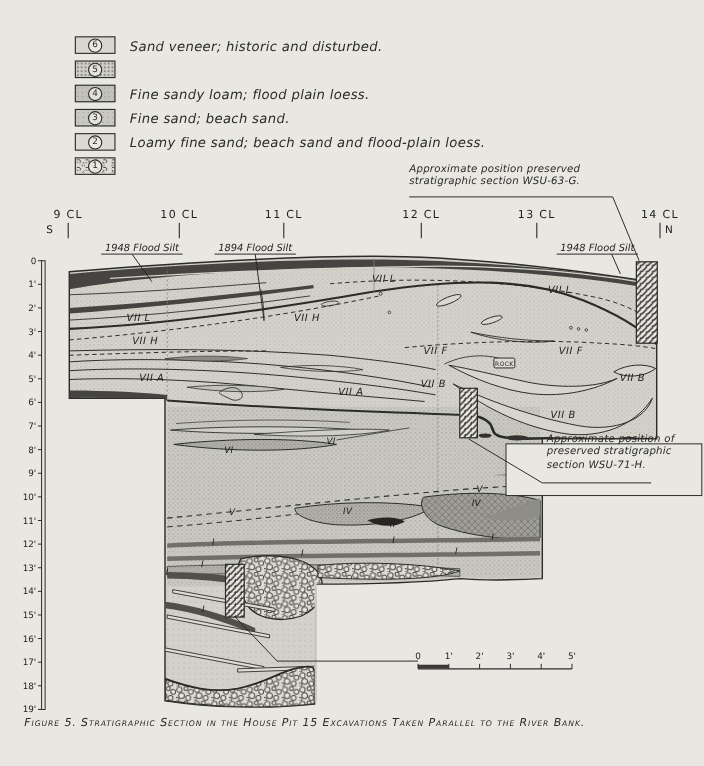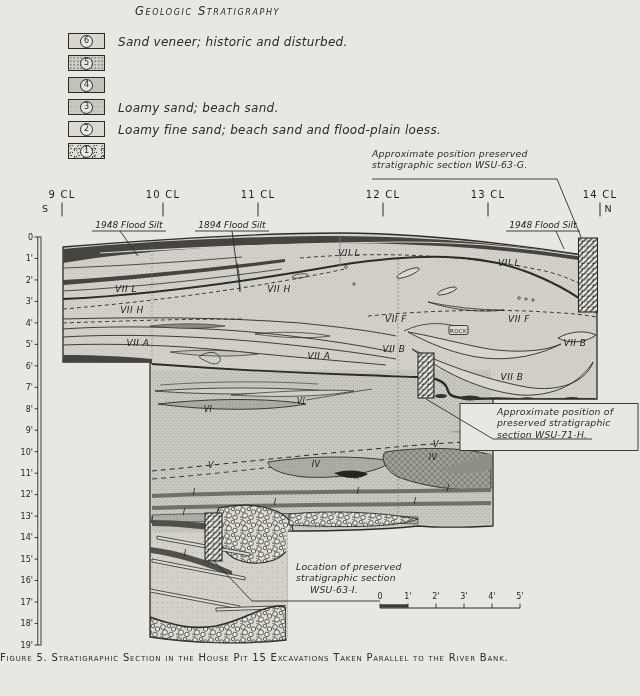--- a/index.html
+++ b/index.html
@@ -22,24 +22,24 @@
   .sw-d{background-color:#c9c8c1;background-image:radial-gradient(#979690 .6px,transparent .7px);background-size:4.5px 4.5px;}
   .sw-e{background:#dbd9d2;}
   .sw-f{background-color:#dddbd4;
     background-image:radial-gradient(circle at 30% 40%, transparent 1.3px, #4c4b46 1.4px, #4c4b46 1.9px, transparent 2px),
                      radial-gradient(circle at 75% 70%, transparent 1.1px, #4c4b46 1.2px, #4c4b46 1.7px, transparent 1.8px);
     background-size:8px 7px,9px 8px;}
   
   .ann{position:absolute;font-style:italic;font-size:9.3px;line-height:11.3px;
     letter-spacing:.2px;white-space:nowrap;}
   #ann-g{left:372px;top:148px;}
-  #ann-h{left:497px;top:406px;}
+  #ann-h{left:497px;top:394px;}
   #ann-i{left:296px;top:561px;}
   #ann-i .indent{margin-left:14px;}
-  .caption{position:absolute;left:0;width:532px;top:652px;text-align:left;
+  .caption{position:absolute;left:0;width:532px;top:652px;text-align:right;font-style:italic;
     font-variant:small-caps;font-size:10px;letter-spacing:.8px;}
   
   text{fill:#1d1d1b;}
   .col{font:10px "DejaVu Sans",sans-serif;letter-spacing:1.2px;}
   .sn{font:9.5px "DejaVu Sans",sans-serif;}
   .depth{font:8px "DejaVu Sans",sans-serif;}
   .flood{font:italic 9px "DejaVu Sans",sans-serif;}
   .scale{font:8px "DejaVu Sans",sans-serif;}
   .u{font:italic 9px "DejaVu Sans",sans-serif;letter-spacing:.5px;}
   .us{font:italic 8px "DejaVu Sans",sans-serif;letter-spacing:.3px;}
@@ -306,43 +306,43 @@
         <text x="358" y="494" class="us" text-anchor="middle">I</text>
         <text x="448" y="491" class="us" text-anchor="middle">I</text>
         <text x="275" y="505" class="us" text-anchor="middle">I</text>
         <text x="415" y="504" class="us" text-anchor="middle">I</text>
         <text x="184" y="515" class="us" text-anchor="middle">I</text>
         <text x="152" y="523" class="us" text-anchor="middle">I</text>
         <text x="185" y="556" class="us" text-anchor="middle">I</text>
       </g>
   </svg>
 
-  <div class="legend-title">Geologic Stratigraphy</div>
   <div id="legend-items">
       <div class="legend-row" style="top: 33px;">
         <div class="swatch sw-a">
           <span class="circ">6</span>
         </div>
         <span class="legend-label">Sand veneer; historic and disturbed.</span>
       </div>
       <div class="legend-row" style="top: 55px;">
         <div class="swatch sw-b">
           <span class="circ">5</span>
         </div>
       </div>
       <div class="legend-row" style="top: 77px;">
         <div class="swatch sw-c">
           <span class="circ">4</span>
         </div>
+        <span class="legend-label">Fine sandy loam; flood plain loess.</span>
       </div>
       <div class="legend-row" style="top: 99px;">
         <div class="swatch sw-d">
           <span class="circ">3</span>
         </div>
-        <span class="legend-label">Loamy sand; beach sand.</span>
+        <span class="legend-label">Fine sand; beach sand.</span>
       </div>
       <div class="legend-row" style="top: 121px;">
         <div class="swatch sw-e">
           <span class="circ">2</span>
         </div>
         <span class="legend-label">Loamy fine sand; beach sand and flood-plain loess.</span>
       </div>
       <div class="legend-row" style="top: 143px;">
         <div class="swatch sw-f">
           <span class="circ">1</span>
@@ -352,20 +352,15 @@
 
   <div class="ann" id="ann-g">
     <div>Approximate position preserved</div>
     <div>stratigraphic section WSU-63-G.</div>
   </div>
   <div class="ann" id="ann-h">
     <div>Approximate position of</div>
     <div>preserved stratigraphic</div>
     <div>section WSU-71-H.</div>
   </div>
-  <div class="ann" id="ann-i">
-    <div>Location of preserved</div>
-    <div>stratigraphic section</div>
-    <div class="indent">WSU-63-I.</div>
-  </div>
 
   <div class="caption">Figure 5.  Stratigraphic Section in the House Pit 15 Excavations Taken Parallel to the River Bank.</div>
 </div>
 
 </body></html>

